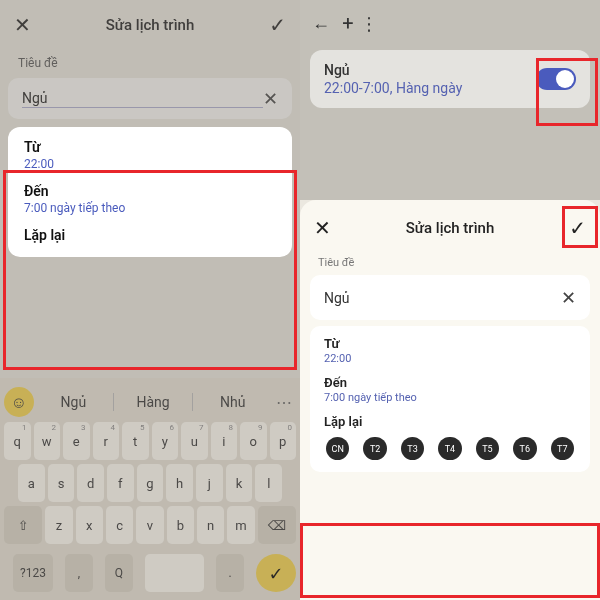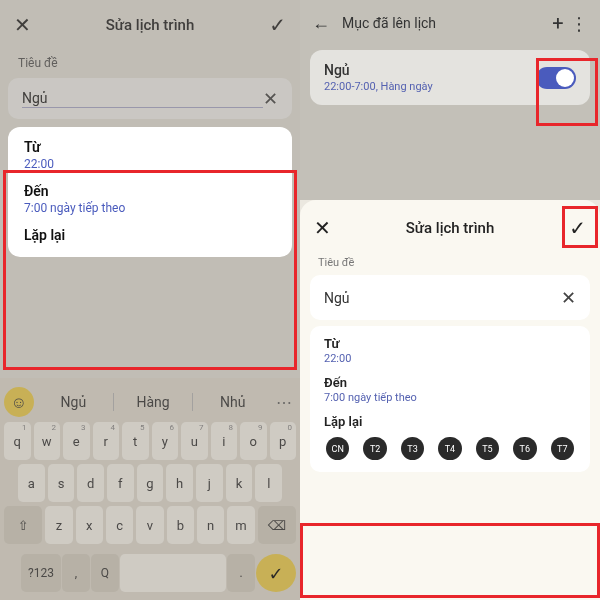--- a/index.html
+++ b/index.html
@@ -31,36 +31,36 @@
   .kb-sugg { display: flex; align-items: center; height: 36px; padding: 0 4px; gap: 4px; }
   .emoji-c { width: 30px; height: 30px; border-radius: 50%; background: #f3d24a; display: flex; align-items: center; justify-content: center; font-size: 16px; color:#333; }
   .sugg { flex: 1; text-align: center; font-size: 14px; color: #333; }
   .sep { width: 1px; height: 18px; background: #bbb; }
   .dots { width: 24px; text-align: center; color: #666; font-size: 16px; }
   .kb-rows { padding: 2px 4px 6px 4px; }
   .kb-row { display: flex; gap: 3px; margin-bottom: 4px; }
   .key { flex: 1; height: 38px; background: #fdfaf2; border-radius: 5px; display: flex; align-items: center; justify-content: center; font-size: 13px; color: #333; position: relative; }
   .key-num { position: absolute; top: 1px; right: 4px; font-size: 8px; color: #888; }
   .key-wide { flex: 1.4; background: #d9d3c5; }
-  .kb-bottom { display: flex; gap: 1px; padding: 0 4px 8px 21px; }
+  .kb-bottom { display: flex; gap: 12px; padding: 0 4px 8px 13px; }
   .key-action { height: 38px; background: #d9d3c5; border-radius: 5px; display: flex; align-items: center; justify-content: center; font-size: 12px; color: #333; }
   .key-space { flex: 1; background: #fdfaf2; height: 38px; border-radius: 5px; }
   .key-send { width: 40px; height: 38px; border-radius: 50%; background: #f3d24a; display: flex; align-items: center; justify-content: center; font-size: 18px; }
 
   
   .rp-top { height: 200px; background: #c3c0b8; }
   .rp-head { display: flex; align-items: center; padding: 10px 12px; height: 46px; }
   .rp-back { width: 24px; font-size: 18px; color: #333; }
   .rp-title { flex: 1; font-size: 14px; color: #333; padding-left: 6px; }
   .rp-plus { width: 24px; font-size: 20px; color: #333; text-align: center; }
   .rp-more { width: 18px; font-size: 18px; color: #333; text-align: center; }
   .rp-card { background: rgba(255,255,255,0.55); margin: 4px 10px; border-radius: 12px; padding: 12px 14px; display: flex; align-items: center; }
   .rp-card-text { flex: 1; }
   .rp-card-title { font-size: 14px; font-weight: 500; color: #333; }
-  .rp-card-sub { font-size: 11px; color: #5562b1; margin-top: 2px; }
+  .rp-card-sub { font-size: 14px; color: #5562b1; margin-top: 2px; }
   .toggle-wrap { position: relative; }
   .toggle { width: 40px; height: 22px; background: #4a5bbd; border-radius: 20px; position: relative; }
   .toggle::after { content: ""; position: absolute; right: 2px; top: 2px; width: 18px; height: 18px; background: #fff; border-radius: 50%; }
   .rb2 { left: 236px; top: 58px; width: 62px; height: 68px; }
 
   .rp-sheet { position: absolute; left: 0; right: 0; top: 200px; bottom: 0; background: #faf8f1; border-top-left-radius: 16px; border-top-right-radius: 16px; }
   .rb3 { left: 262px; top: 206px; width: 36px; height: 42px; }
   .sheet-sub { padding: 6px 18px 2px 18px; font-size: 11px; color: #777; }
   .sheet-input { background: #fff; margin: 4px 10px 6px 10px; border-radius: 10px; padding: 12px 14px; display: flex; align-items: center; }
   .sheet-input-text { flex: 1; font-size: 14px; color: #333; }
@@ -158,21 +158,20 @@
       <div class="key-action" style="width:28px">.</div>
       <div class="key-send">✓</div>
     </div>
   </div>
 </div>
 
 <div class="panel panel-right">
   <div class="rp-top">
     <div class="rp-head">
       <div class="rp-back">←</div>
-      <div class="rp-title">Mục đã lên lịch</div>
       <div class="rp-plus">+</div>
       <div class="rp-more">⋮</div>
     </div>
     <div class="rp-card">
       <div class="rp-card-text">
         <div class="rp-card-title">Ngủ</div>
         <div class="rp-card-sub">22:00-7:00, Hàng ngày</div>
       </div>
       <div class="toggle-wrap">
         <div class="toggle"></div>

